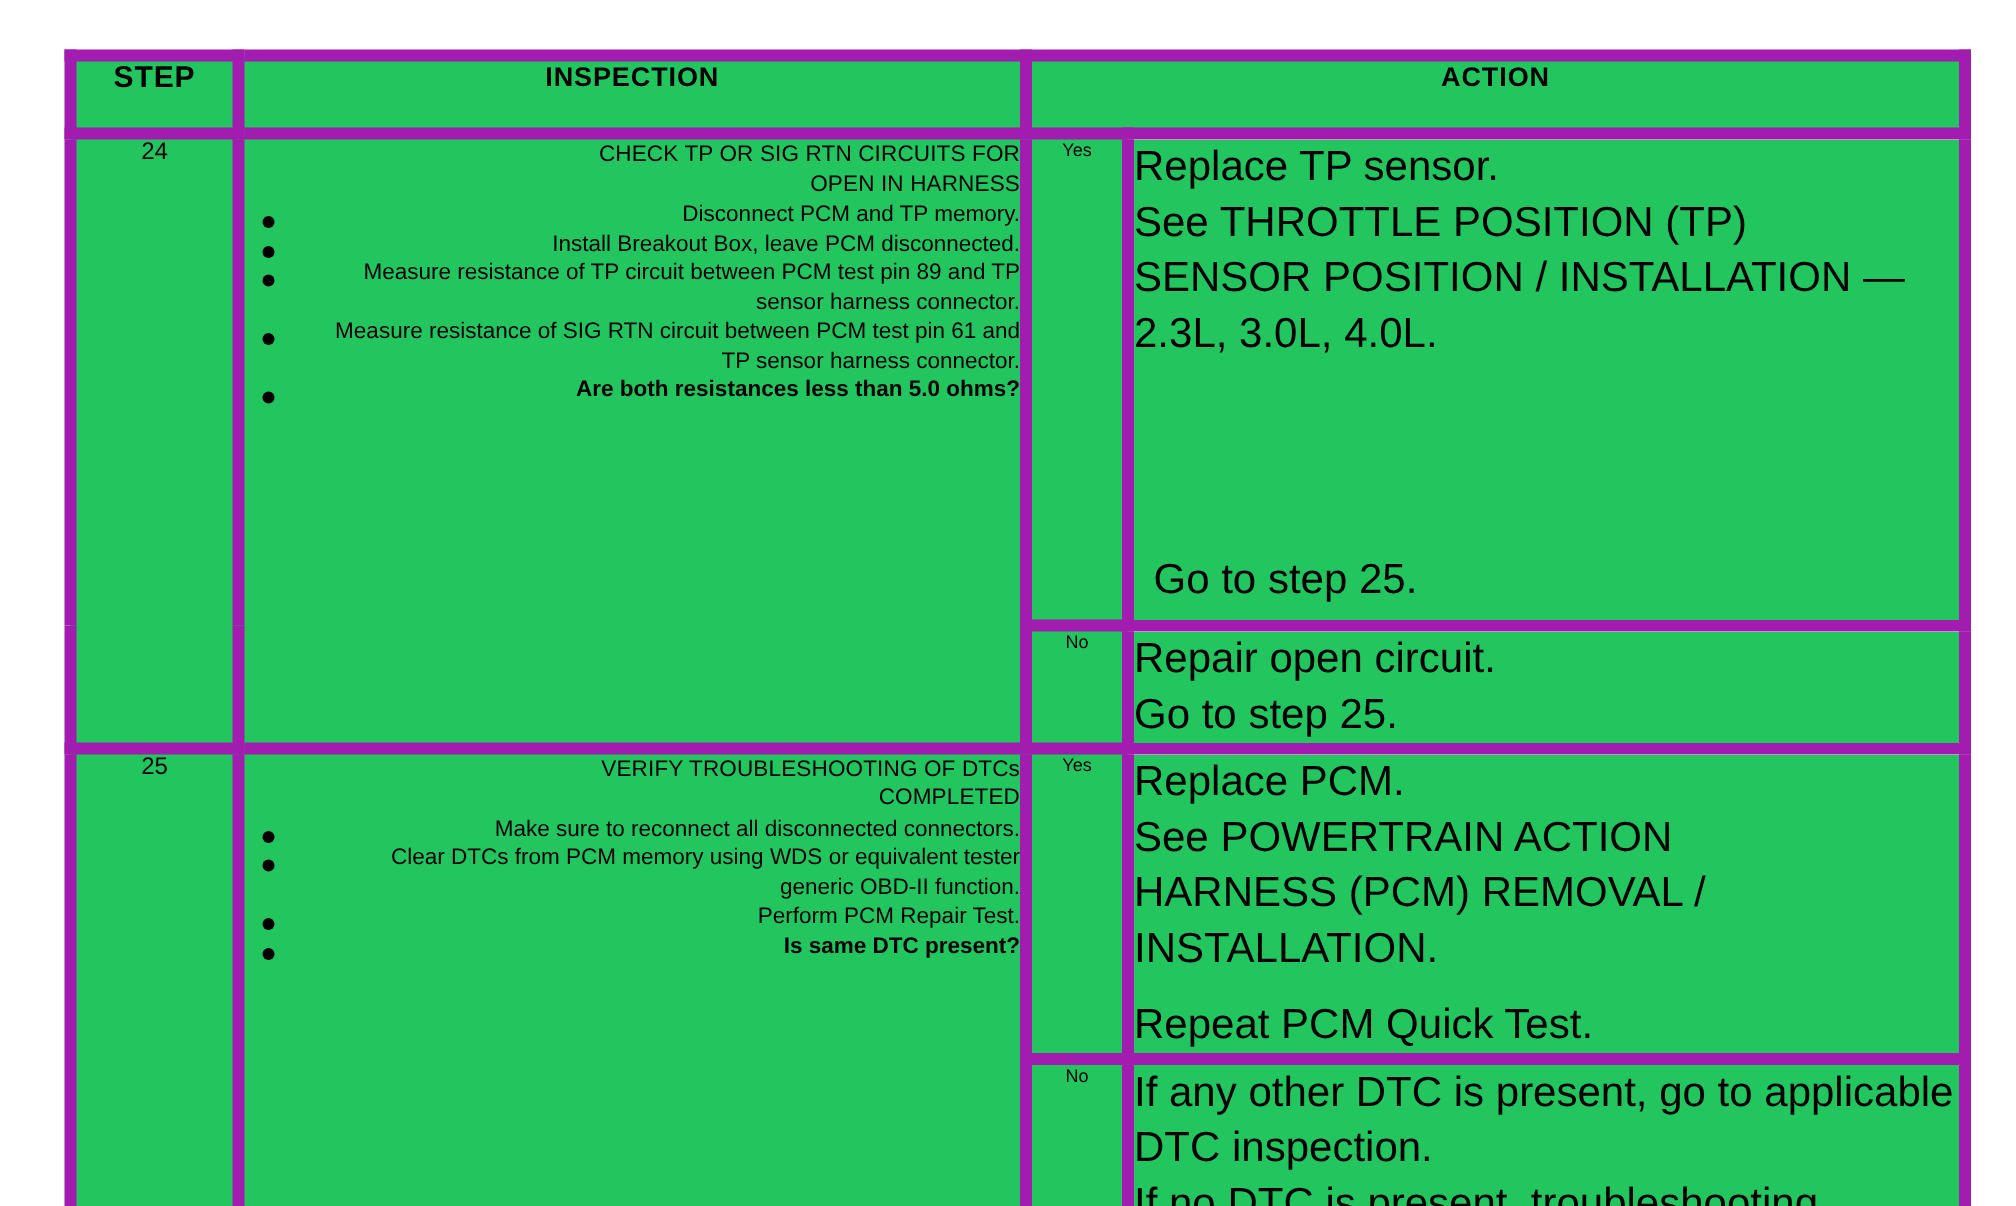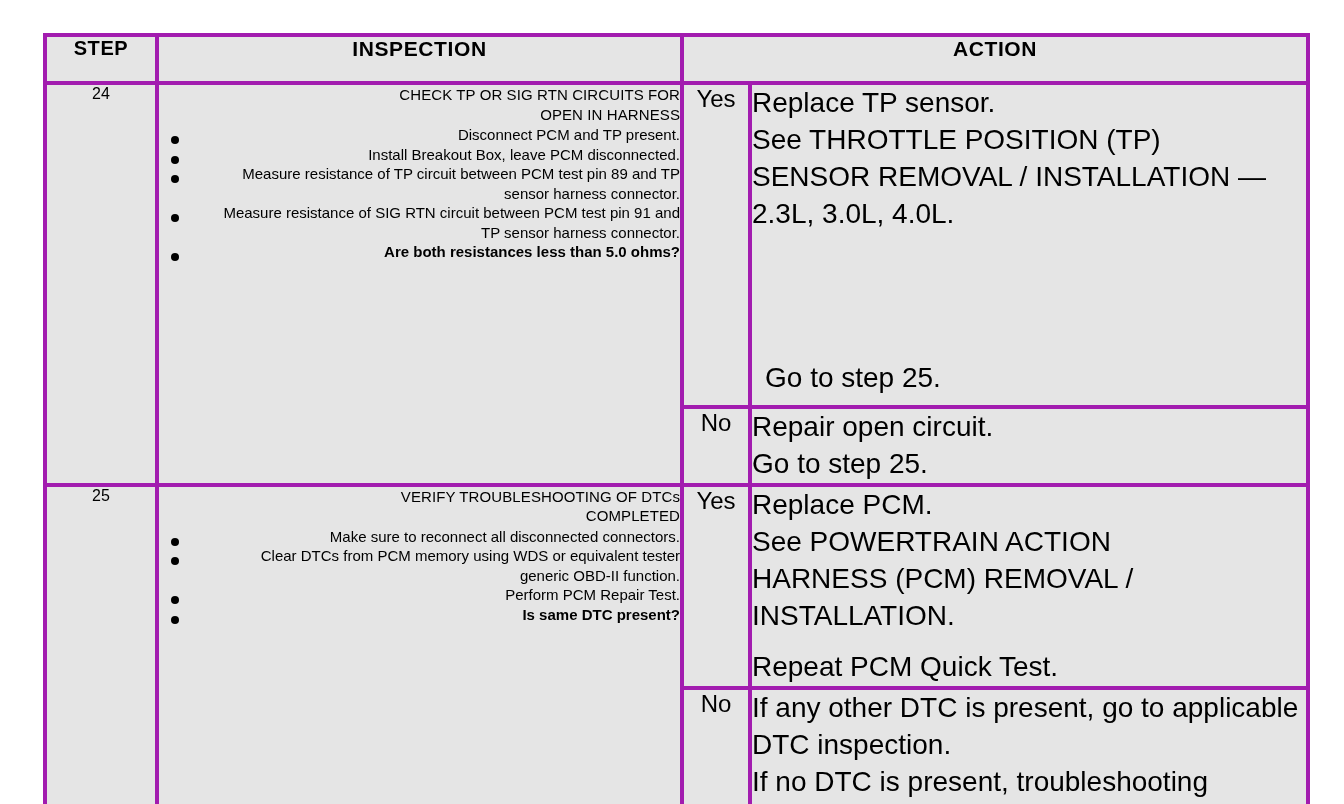--- a/index.html
+++ b/index.html
@@ -28,39 +28,39 @@
   .dtc-table {
     position: absolute;
     left: 43px;
     top: 33px;
     width: 1263px;
     border-collapse: collapse;
     table-layout: fixed;
     background: #ffffff;
   }
   .dtc-table td, .dtc-table th {
-    border: 4px solid #a21caf;
+    border: 8px solid #a21caf;
     padding: 0;
     vertical-align: top;
-    background: #e5e5e5;
+    background: #22c55e;
   }
 
   
   col.c-step   { width: 112px; }
   col.c-insp   { width: 525px; }
   col.c-yn     { width: 68px;  }
   col.c-action { width: 558px; }
 
   
   .hdr {
     height: 44px;
     text-align: center;
     vertical-align: middle;
     font-weight: bold;
-    font-size: 21px;
+    font-size: 18px;
     letter-spacing: 0.6px;
   }
   .hdr.step-hdr { font-size: 20px; }
 
   
   .step-cell {
     text-align: center;
     font-size: 16px;
     padding-top: 10px;
   }
@@ -96,21 +96,21 @@
     width: 8px;
     height: 8px;
     background: #000000;
     border-radius: 50%;
   }
   ul.insp-list > li.strong { font-weight: bold; }
 
   
   .yn-cell {
     text-align: center;
-    font-size: 24px;
+    font-size: 12px;
     padding-top: 10px;
   }
 
   
   .action-cell {
     padding: 8px 8px 8px 13px;
     font-size: 28px;
     line-height: 1.32;
     position: relative;
   }
@@ -148,34 +148,34 @@
         <td class="hdr" colspan="2">ACTION</td>
       </tr>
 
       <tr>
         <td class="step-cell" rowspan="2">24</td>
 
         <td class="insp-cell" rowspan="2">
           <p class="insp-title">CHECK TP OR SIG RTN CIRCUITS FOR
 OPEN IN HARNESS</p>
           <ul class="insp-list">
-            <li><span>Disconnect PCM and TP present.</span></li>
+            <li><span>Disconnect PCM and TP memory.</span></li>
             <li><span>Install Breakout Box, leave PCM disconnected.</span></li>
             <li><span>Measure resistance of TP circuit between PCM test pin 89 and TP sensor harness connector.</span></li>
-            <li><span>Measure resistance of SIG RTN circuit between PCM test pin 91 and TP sensor harness connector.</span></li>
+            <li><span>Measure resistance of SIG RTN circuit between PCM test pin 61 and TP sensor harness connector.</span></li>
             <li class="strong"><span>Are both resistances less than 5.0 ohms?</span></li>
           </ul>
         </td>
 
         <td class="yn-cell h-y24">Yes</td>
 
         <td class="action-cell h-y24">
           <div class="action-line">Replace TP sensor.</div>
           <div class="action-line">See THROTTLE POSITION (TP)</div>
-          <div class="action-line">SENSOR REMOVAL / INSTALLATION — 2.3L, 3.0L, 4.0L.</div>
+          <div class="action-line">SENSOR POSITION / INSTALLATION — 2.3L, 3.0L, 4.0L.</div>
           <div class="action-bottom">Go to step 25.</div>
         </td>
       </tr>
 
       <tr>
         <td class="yn-cell h-n24">No</td>
         <td class="action-cell h-n24">
           <div class="action-line">Repair open circuit.</div>
           <div class="action-line">Go to step 25.</div>
         </td>

